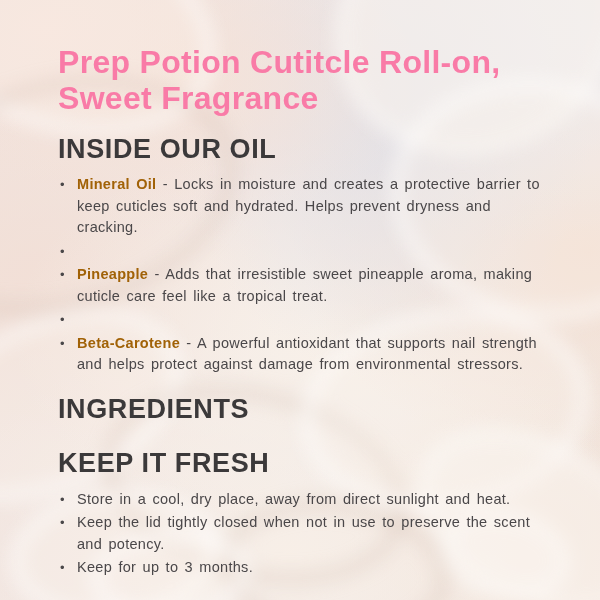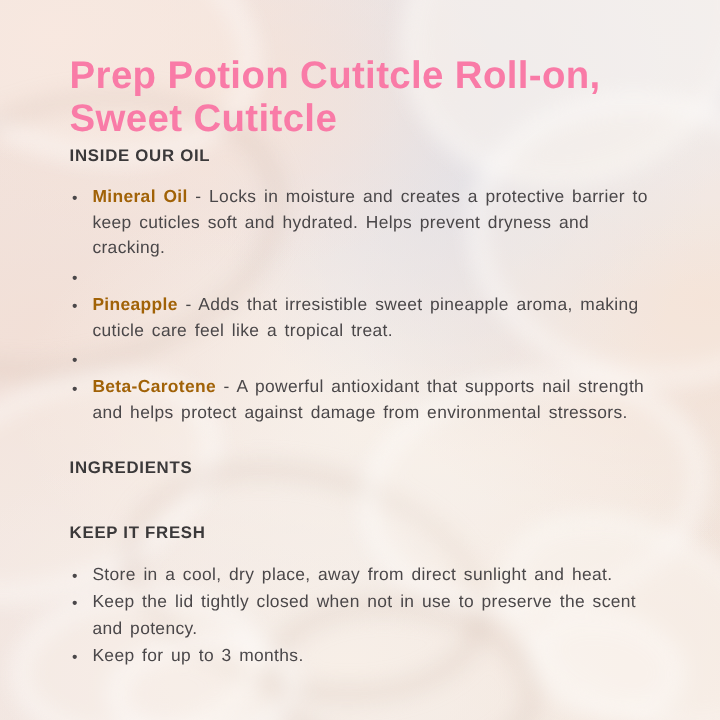--- a/index.html
+++ b/index.html
@@ -51,25 +51,26 @@
   .content {
     position: absolute; left: 58px; top: 44px; width: 488px;
     color: #4a4749;
   }
   .title {
     color: #f97ba7;
     font-weight: bold;
     font-size: 32px;
     line-height: 36px;
     letter-spacing: .3px;
+    margin-bottom: 20px;
   }
   .title span { display: block; white-space: nowrap; }
   h2 {
     color: #3b393a;
-    font-size: 14px;
+    font-size: 27px;
     letter-spacing: .6px;
     line-height: 26px;
     font-weight: bold;
   }
   .h2-oil   { margin: 0 0 12px 0; }
   .h2-ingr  { margin: 20px 0 5px 0; }
   .h2-fresh { margin: 28px 0 13px 0; }
   .body-text, li {
     font-size: 14.5px;
     line-height: 21.5px;
@@ -100,21 +101,21 @@
     <div class="petal p6 shadow"></div>
     <div class="petal p11 fill"></div>
     <div class="petal p12"></div>
   </div>
 </div>
 
 <div class="content">
 
   <div class="title">
     <span>Prep Potion Cutitcle Roll-on,</span>
-    <span>Sweet Cutitcle</span>
+    <span>Sweet Fragrance</span>
   </div>
 
   <h2 class="h2-oil">INSIDE OUR OIL</h2>
   <ul>
     <li><span class="dot">•</span><b>Mineral Oil</b><span> - </span><span>Locks in moisture and creates a protective barrier to keep cuticles soft and hydrated. Helps prevent dryness and cracking.</span></li>
     <li class="spacer">
         <span class="dot">•</span>
       </li>
     <li><span class="dot">•</span><b>Pineapple</b><span> - </span><span>Adds that irresistible sweet pineapple aroma, making cuticle care feel like a tropical treat.</span></li>
     <li class="spacer">

